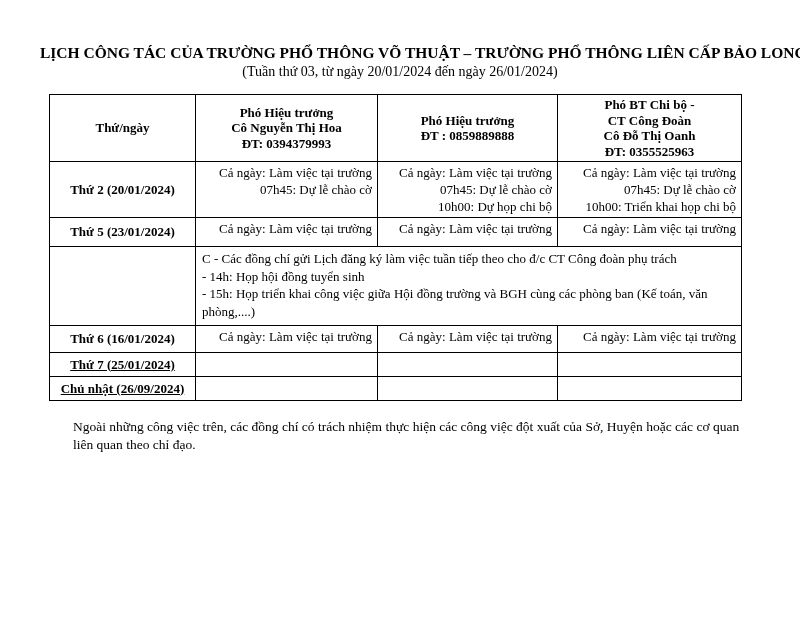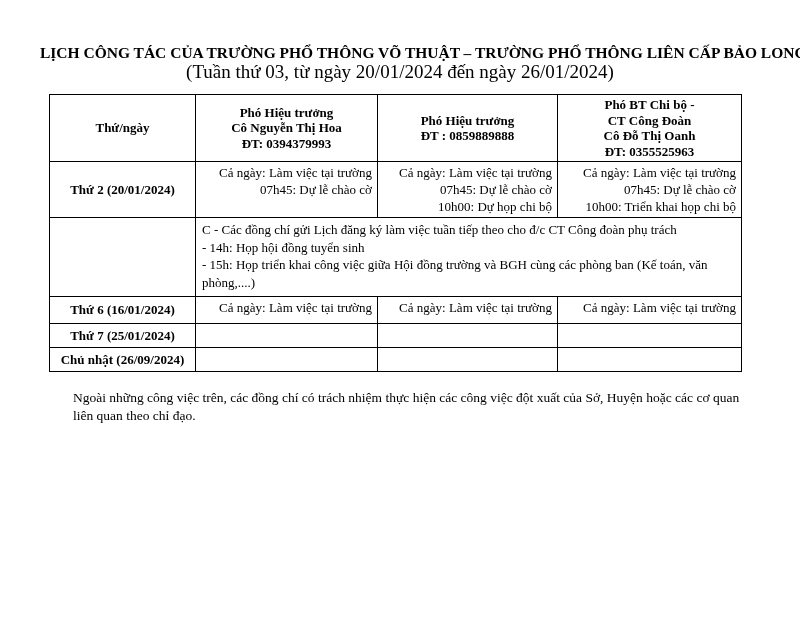--- a/index.html
+++ b/index.html
@@ -21,21 +21,21 @@
   .title {
     text-align: center;
     font-weight: bold;
     font-size: 15.5px;
     line-height: 18px;
     padding: 0 40px;
     white-space: nowrap;
   }
   .subtitle {
     text-align: center;
-    font-size: 19px;
+    font-size: 14px;
     line-height: 17px;
     margin-top: 1px;
   }
   table.schedule {
     border-collapse: collapse;
     table-layout: fixed;
     margin: 14px 0 0 49px;
     width: 692px;
   }
   table.schedule col.c0 { width: 146px; }
@@ -72,21 +72,21 @@
     text-align: left;
     vertical-align: top;
     padding: 3px 6px;
     line-height: 17.5px;
   }
   tr.h-header { height: 64px; }
   tr.h-tall   { height: 54px; }
   tr.h-std    { height: 29px; }
   tr.h-merged { height: 79px; }
   tr.h-s1     { height: 27px; }
-  tr.h-s2     { height: 24px; }
+  tr.h-s2     { height: 24px; text-decoration: underline; }
   .footer {
     margin: 17px 52px 13px 73px;
     font-size: 13.5px;
     line-height: 18px;
     text-align: left;
   }
 </style>
 </head>
 <body>
 
@@ -124,20 +124,26 @@
       <td class="cell">Cả ngày: Làm việc tại trường
 07h45: Dự lễ chào cờ
 10h00: Dự họp chi bộ</td>
       <td class="cell">Cả ngày: Làm việc tại trường
 07h45: Dự lễ chào cờ
 10h00: Triển khai họp chi bộ</td>
     </tr>
 
 
 
+    <tr class="h-std">
+      <td class="day">Thứ 5 (23/01/2024)</td>
+      <td class="cell">Cả ngày: Làm việc tại trường</td>
+      <td class="cell">Cả ngày: Làm việc tại trường</td>
+      <td class="cell">Cả ngày: Làm việc tại trường</td>
+    </tr>
 
     <tr class="h-merged">
       <td class="day"></td>
       <td class="merged" colspan="3">C - Các đồng chí  gửi Lịch đăng ký làm việc tuần tiếp theo cho đ/c CT Công đoàn phụ trách
 - 14h: Họp hội đồng tuyển sinh
 - 15h: Họp triển khai công việc giữa Hội đồng trường và BGH cùng các phòng ban (Kế toán, văn phòng,....)</td>
     </tr>
 
     <tr class="h-s1">
       <td class="day">Thứ 6 (16/01/2024)</td>

